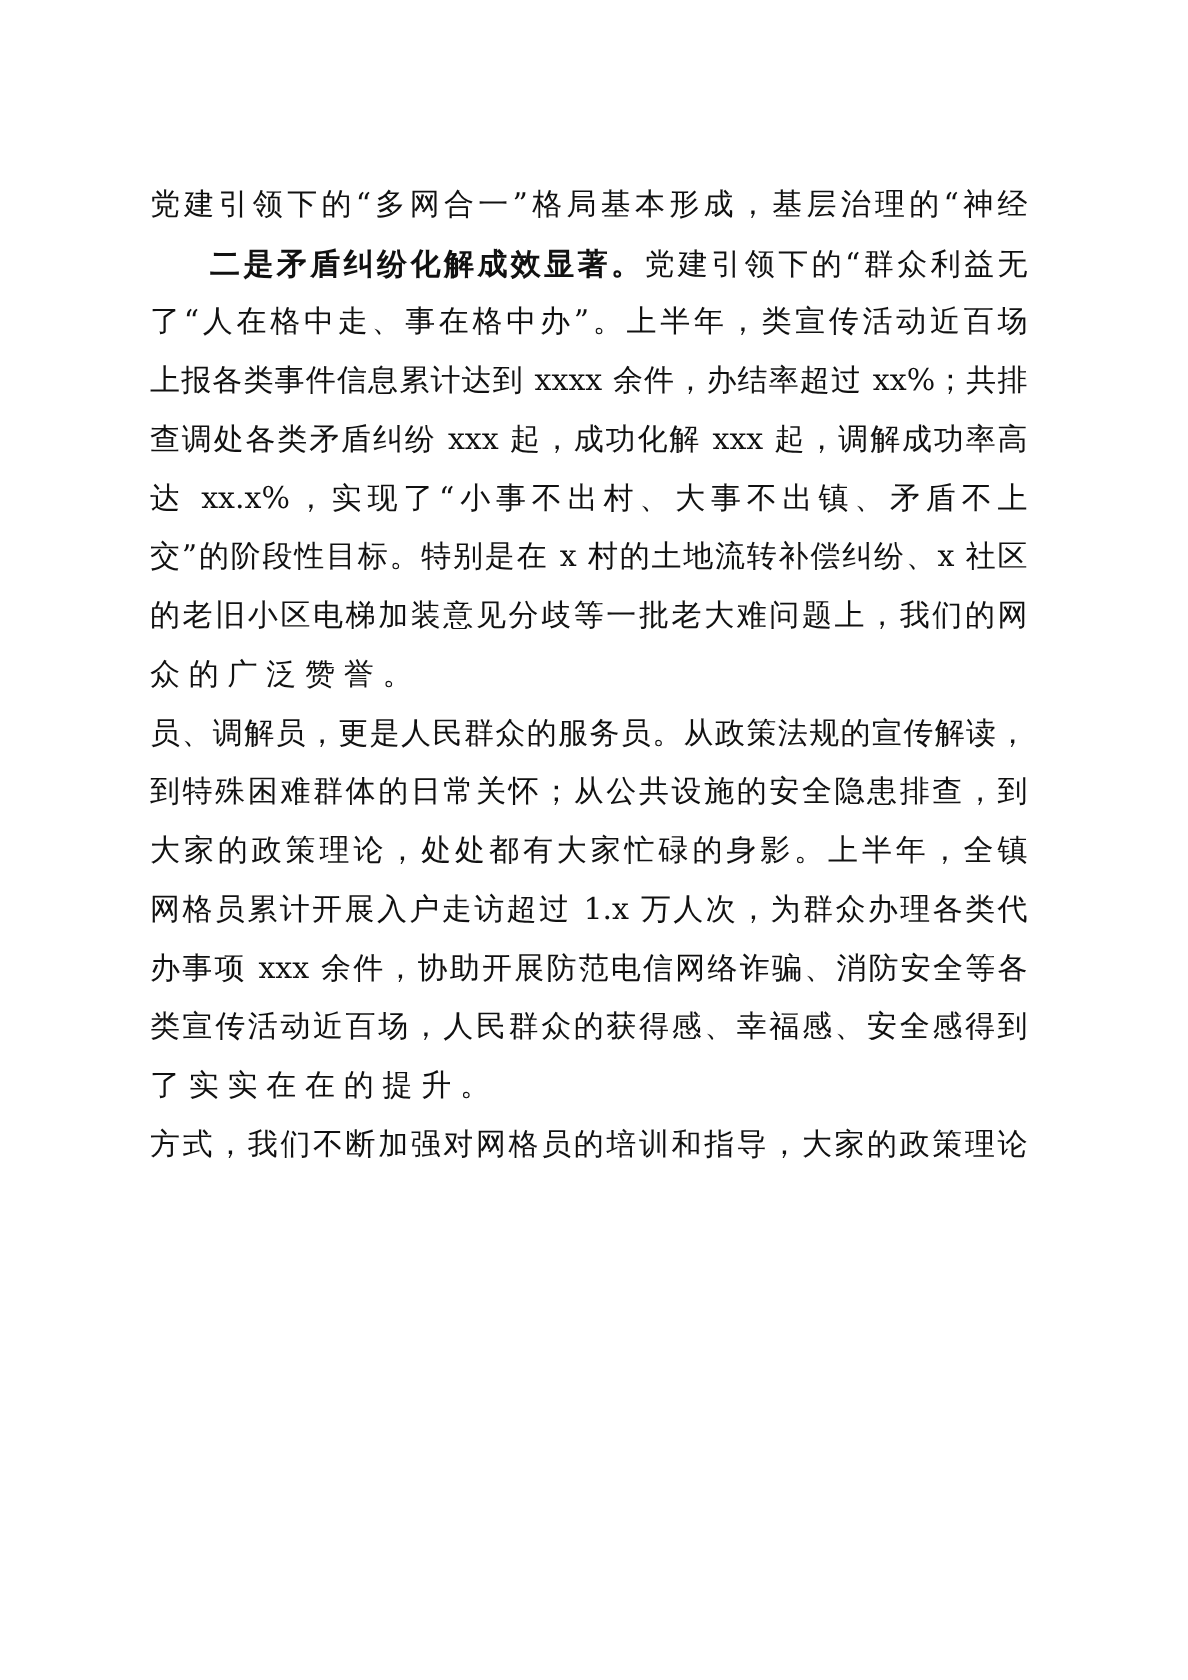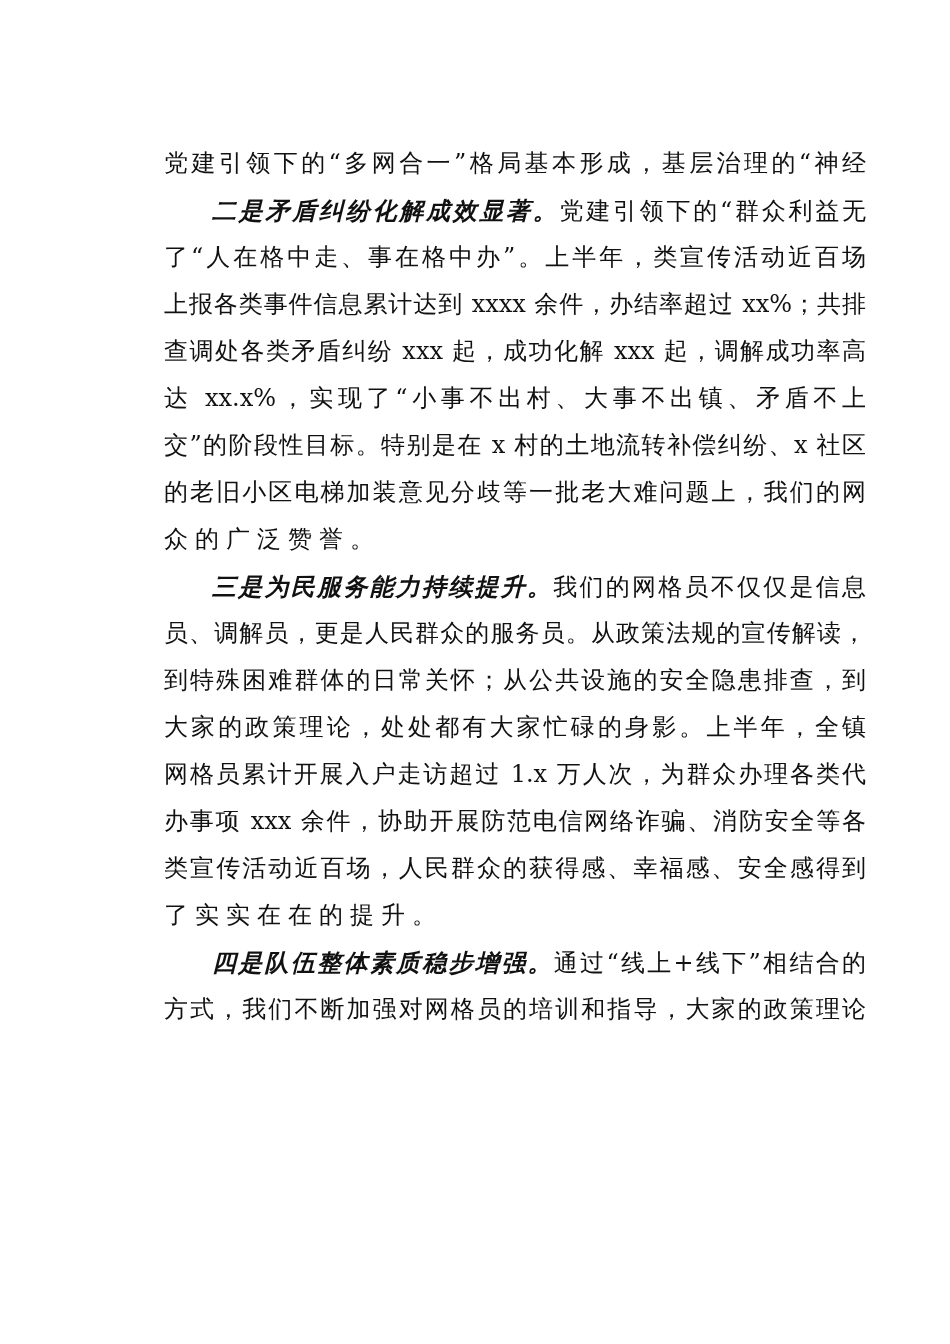--- a/index.html
+++ b/index.html
@@ -20,66 +20,62 @@
       left: 0; top: 0;
       width: 950px;
       height: 1344px;
       background: #ffffff;
     }
     .content {
       position: absolute;
       left: 120px;
       top: 140px;
       width: 702px;
-      margin-left: 44px;
     }
     .line {
       height: 47px;
       line-height: 47px;
       font-size: 24px;
       white-space: nowrap;
       text-align: justify;
       text-align-last: justify;
       overflow: visible;
     }
     .line.last {
       text-align-last: left;
       letter-spacing: 7px;
     }
     .line.indent {
       padding-left: 48px;
     }
     .heading {
       font-weight: bold;
-      font-style: italic;
     }
   </style>
 </head>
 <body>
 
 <div class="page">
   <div class="content">
 
     <div class="line">党建引领下的“多网合一”格局基本形成，基层治理的“神经</div>
 
     <div class="line indent"><span class="heading">二是矛盾纠纷化解成效显著。</span><span>党建引领下的“群众利益无</span></div>
     <div class="line">了“人在格中走、事在格中办”。上半年，类宣传活动近百场</div>
     <div class="line">上报各类事件信息累计达到 xxxx 余件，办结率超过 xx%；共排</div>
     <div class="line">查调处各类矛盾纠纷 xxx 起，成功化解 xxx 起，调解成功率高</div>
     <div class="line">达 xx.x%，实现了“小事不出村、大事不出镇、矛盾不上</div>
     <div class="line">交”的阶段性目标。特别是在 x 村的土地流转补偿纠纷、x 社区</div>
     <div class="line">的老旧小区电梯加装意见分歧等一批老大难问题上，我们的网</div>
     <div class="line last">众的广泛赞誉。</div>
 
-    <div class="line indent"><span class="heading">三是为民服务能力持续提升。</span><span>我们的网格员不仅仅是信息</span></div>
     <div class="line">员、调解员，更是人民群众的服务员。从政策法规的宣传解读，</div>
     <div class="line">到特殊困难群体的日常关怀；从公共设施的安全隐患排查，到</div>
     <div class="line">大家的政策理论，处处都有大家忙碌的身影。上半年，全镇</div>
     <div class="line">网格员累计开展入户走访超过 1.x 万人次，为群众办理各类代</div>
     <div class="line">办事项 xxx 余件，协助开展防范电信网络诈骗、消防安全等各</div>
     <div class="line">类宣传活动近百场，人民群众的获得感、幸福感、安全感得到</div>
     <div class="line last">了实实在在的提升。</div>
 
-    <div class="line indent"><span class="heading">四是队伍整体素质稳步增强。</span><span>通过“线上+线下”相结合的</span></div>
     <div class="line">方式，我们不断加强对网格员的培训和指导，大家的政策理论</div>
 
   </div>
 </div>
 
 </body></html>

